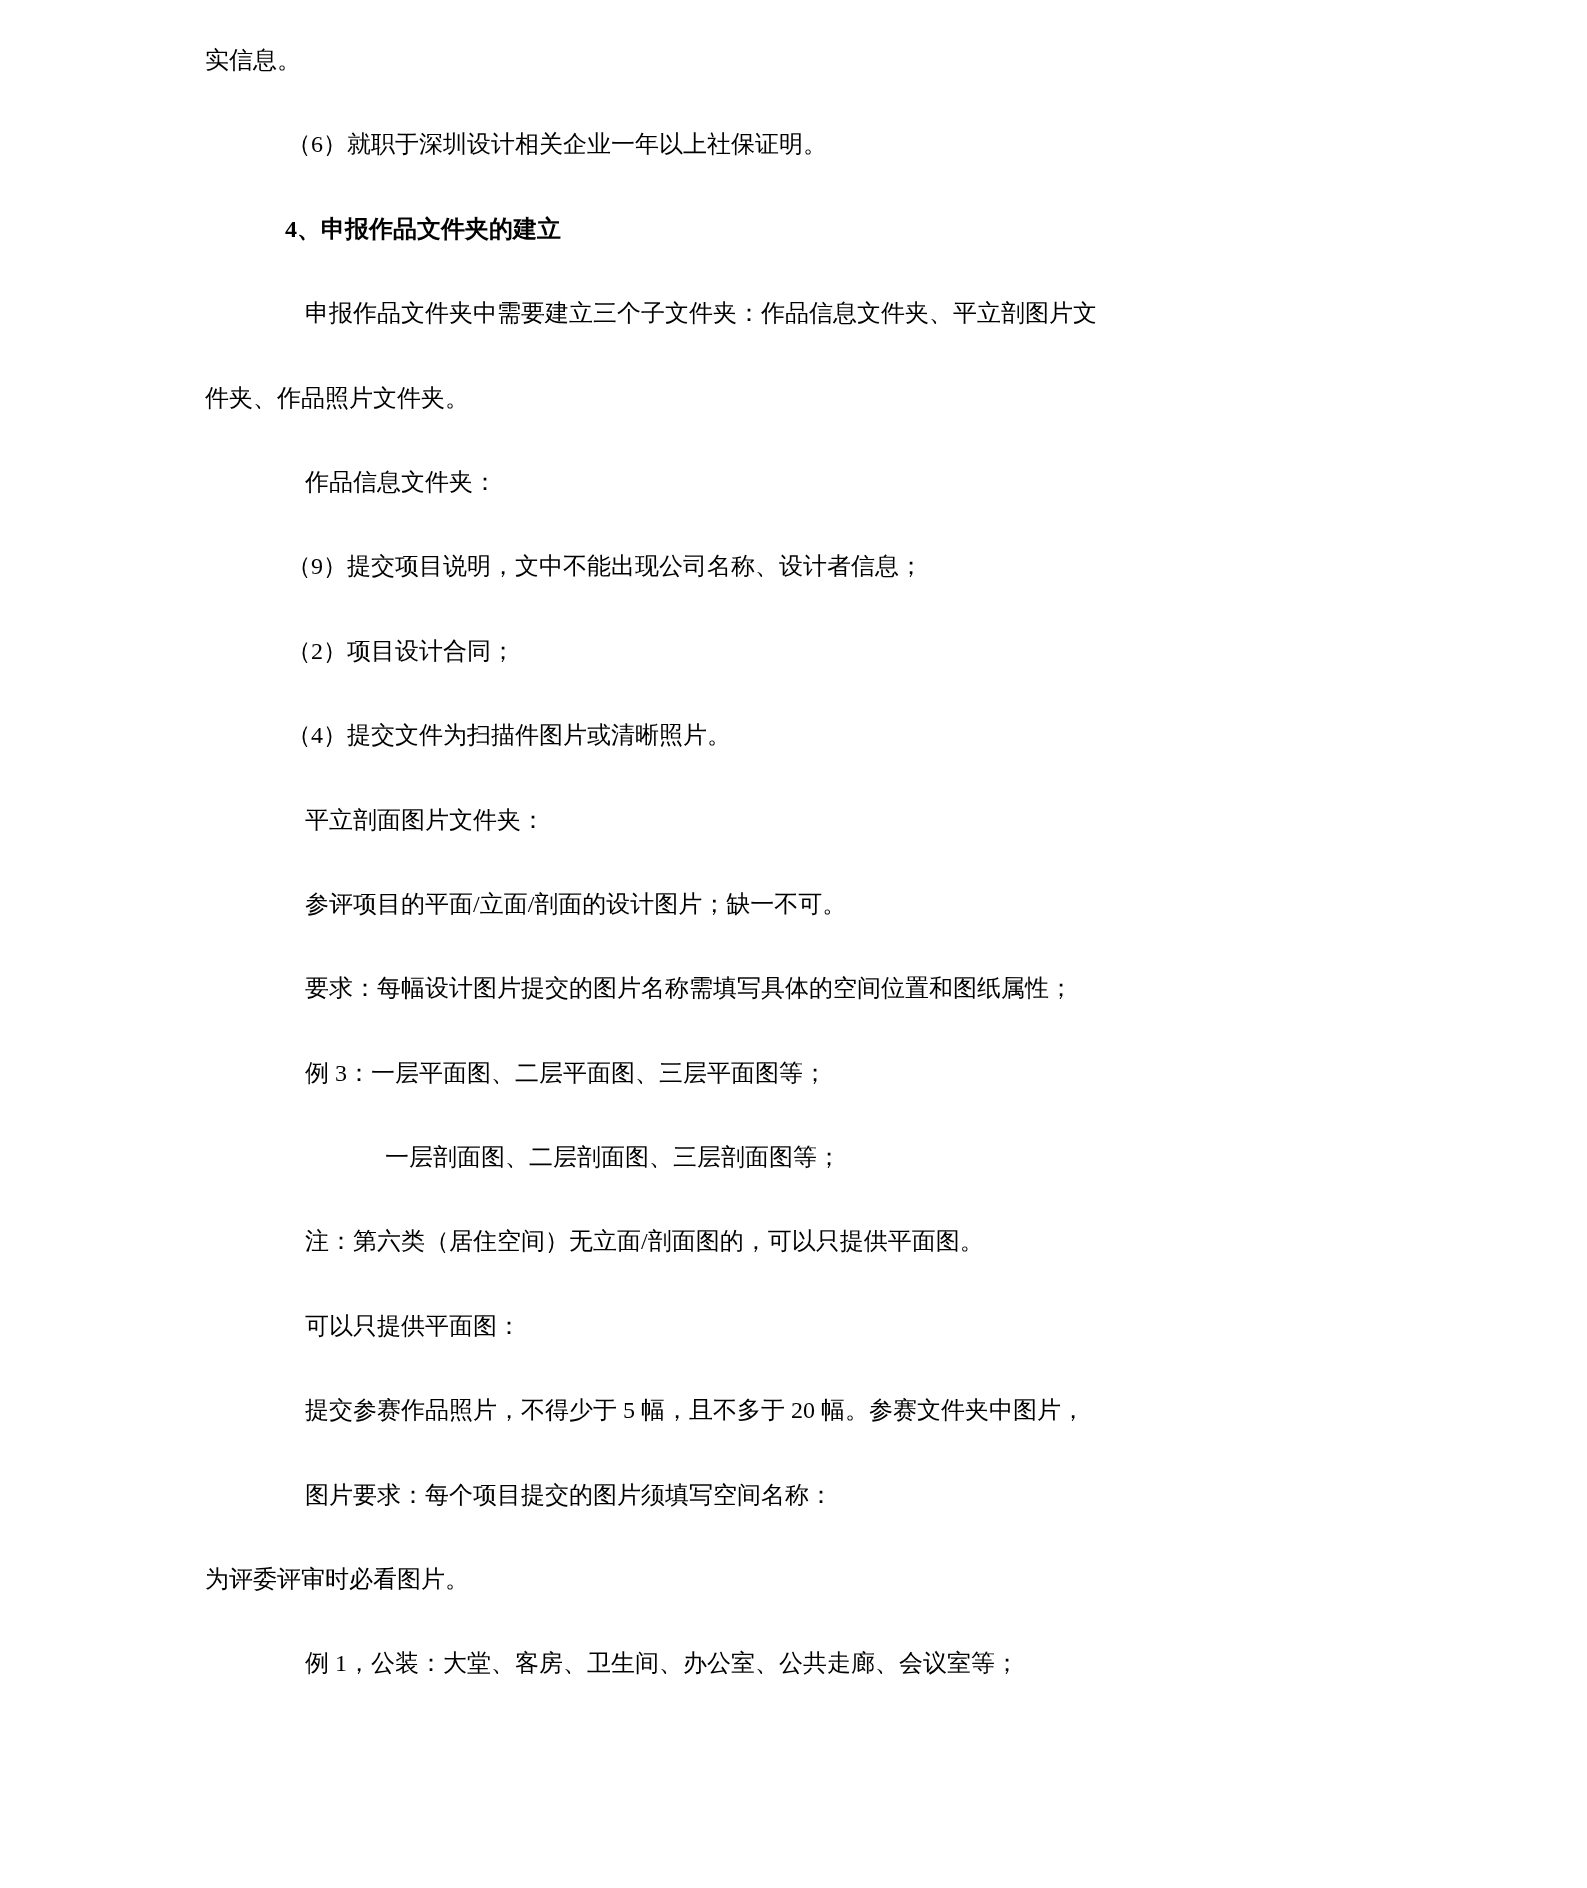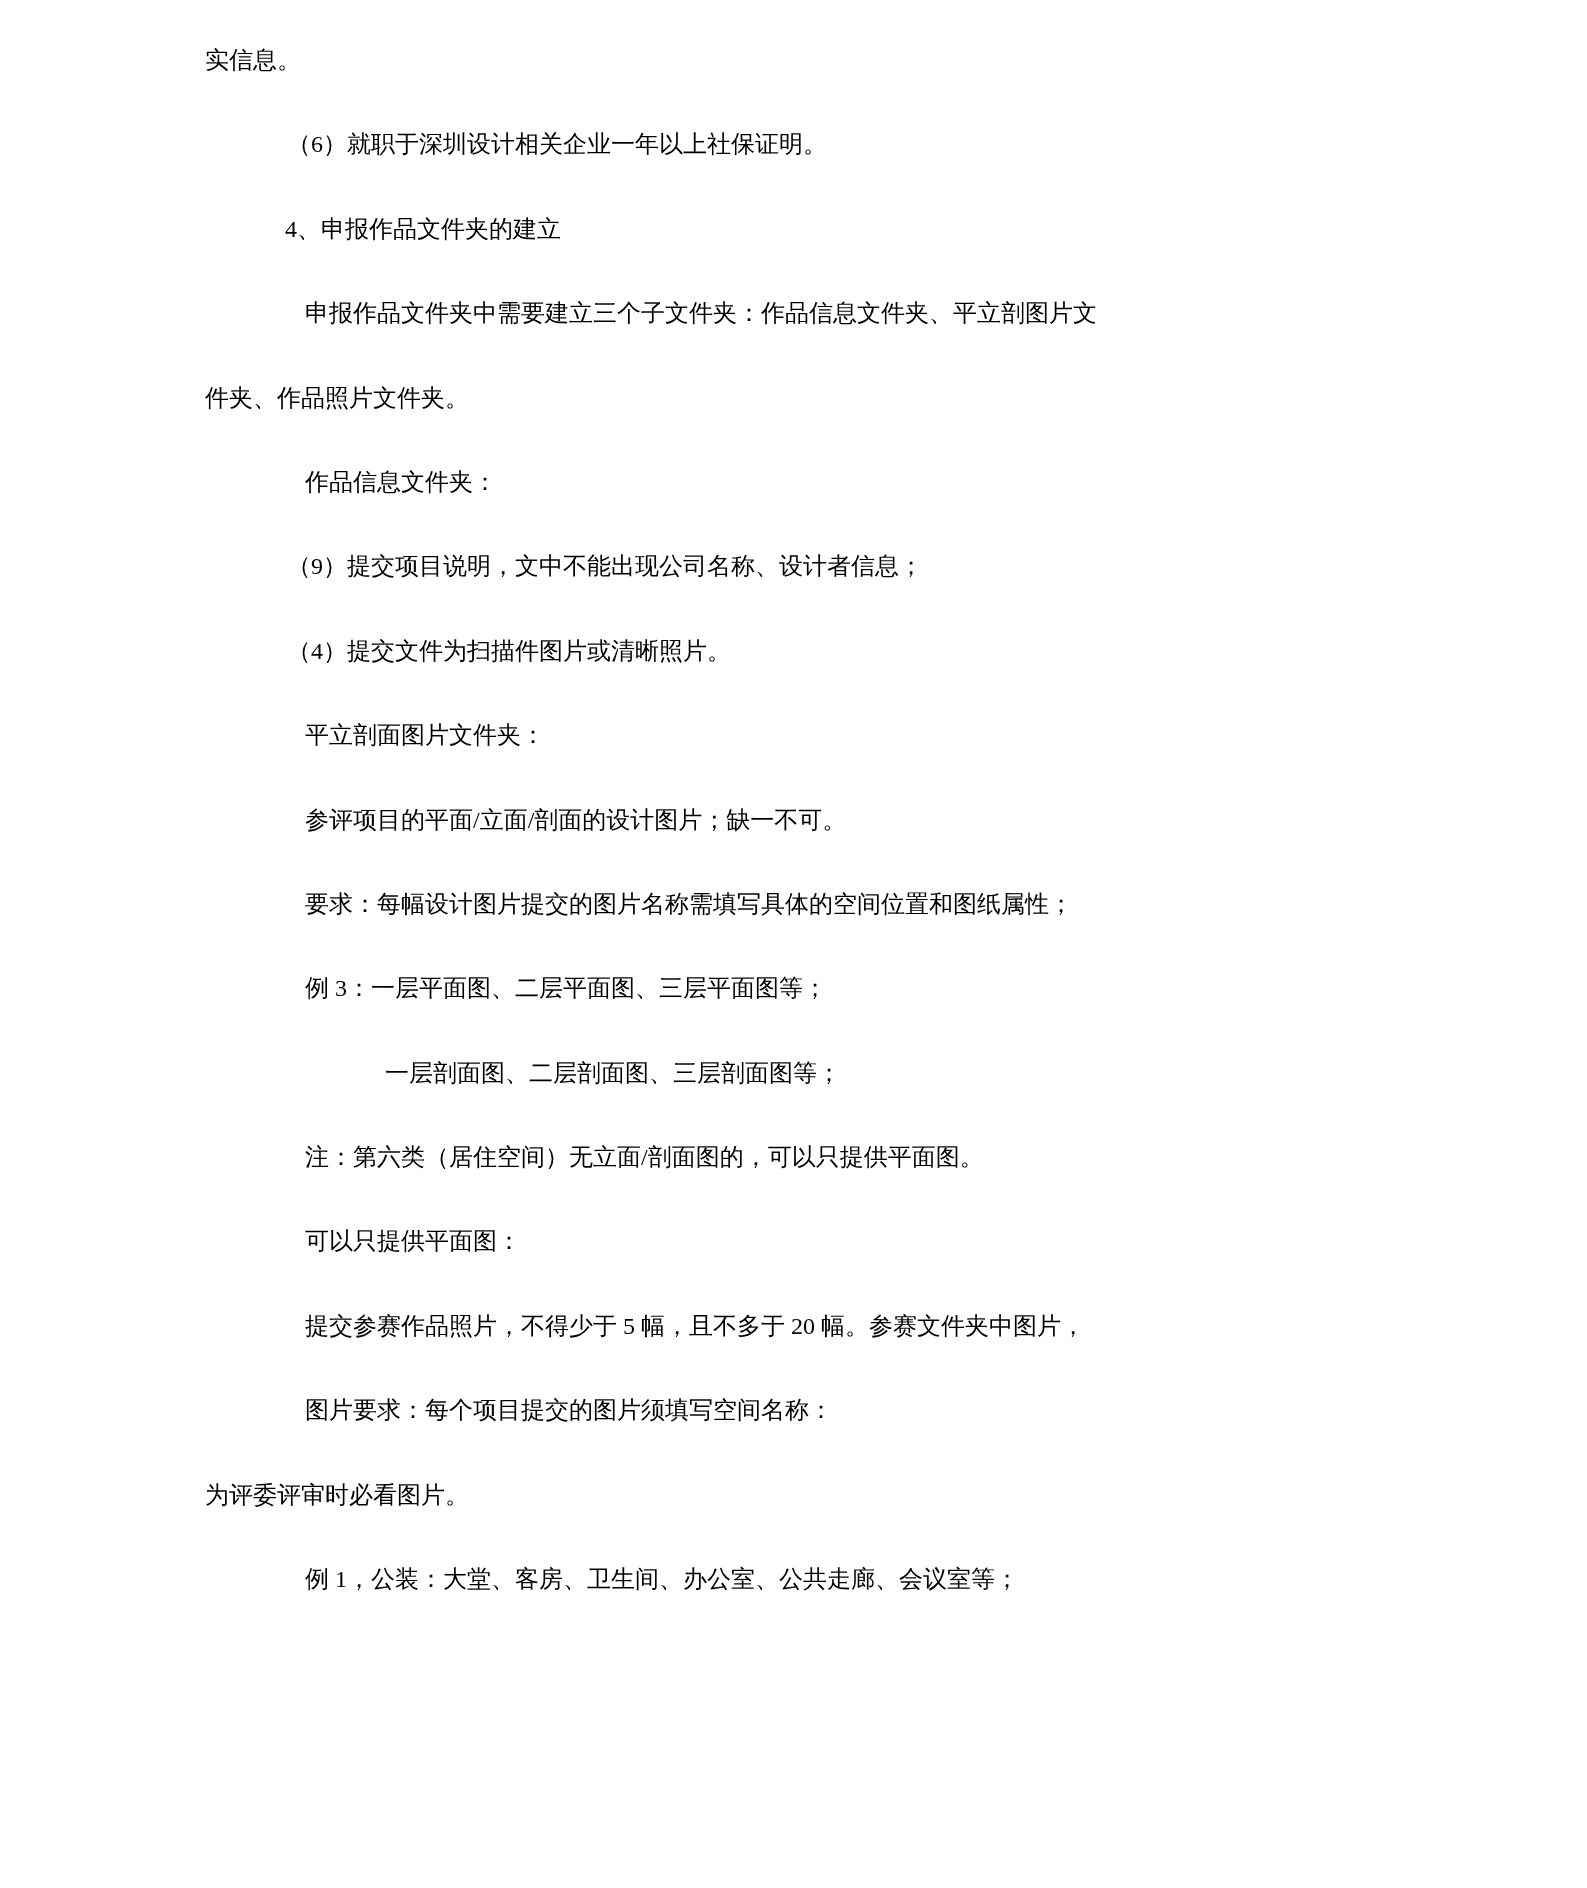--- a/index.html
+++ b/index.html
@@ -26,34 +26,35 @@
   .line {
     height: 84.4px;
     line-height: 84.4px;
     white-space: nowrap;
   }
   .indent-none    { padding-left: 0; }
   .indent-para    { padding-left: 100px; }
   .indent-item    { padding-left: 82px; }
   .indent-heading { padding-left: 80px; }
   .indent-sub     { padding-left: 180px; }
-  .bold           { font-weight: normal; }
+  .bold           { font-weight: bold; }
 </style>
 </head>
 <body>
 
 <div class="page">
   <div class="text-block" id="doc-body">
       <div class="line indent-none">实信息。</div>
       <div class="line indent-item">（6）就职于深圳设计相关企业一年以上社保证明。</div>
       <div class="line indent-heading bold">4、申报作品文件夹的建立</div>
       <div class="line indent-para">申报作品文件夹中需要建立三个子文件夹：作品信息文件夹、平立剖图片文</div>
       <div class="line indent-none">件夹、作品照片文件夹。</div>
       <div class="line indent-para">作品信息文件夹：</div>
       <div class="line indent-item">（9）提交项目说明，文中不能出现公司名称、设计者信息；</div>
+      <div class="line indent-item">（2）项目设计合同；</div>
       <div class="line indent-item">（4）提交文件为扫描件图片或清晰照片。</div>
       <div class="line indent-para">平立剖面图片文件夹：</div>
       <div class="line indent-para">参评项目的平面/立面/剖面的设计图片；缺一不可。</div>
       <div class="line indent-para">要求：每幅设计图片提交的图片名称需填写具体的空间位置和图纸属性；</div>
       <div class="line indent-para">例 3：一层平面图、二层平面图、三层平面图等；</div>
       <div class="line indent-sub">一层剖面图、二层剖面图、三层剖面图等；</div>
       <div class="line indent-para">注：第六类（居住空间）无立面/剖面图的，可以只提供平面图。</div>
       <div class="line indent-para">可以只提供平面图：</div>
       <div class="line indent-para">提交参赛作品照片，不得少于 5 幅，且不多于 20 幅。参赛文件夹中图片，</div>
       <div class="line indent-para">图片要求：每个项目提交的图片须填写空间名称：</div>

